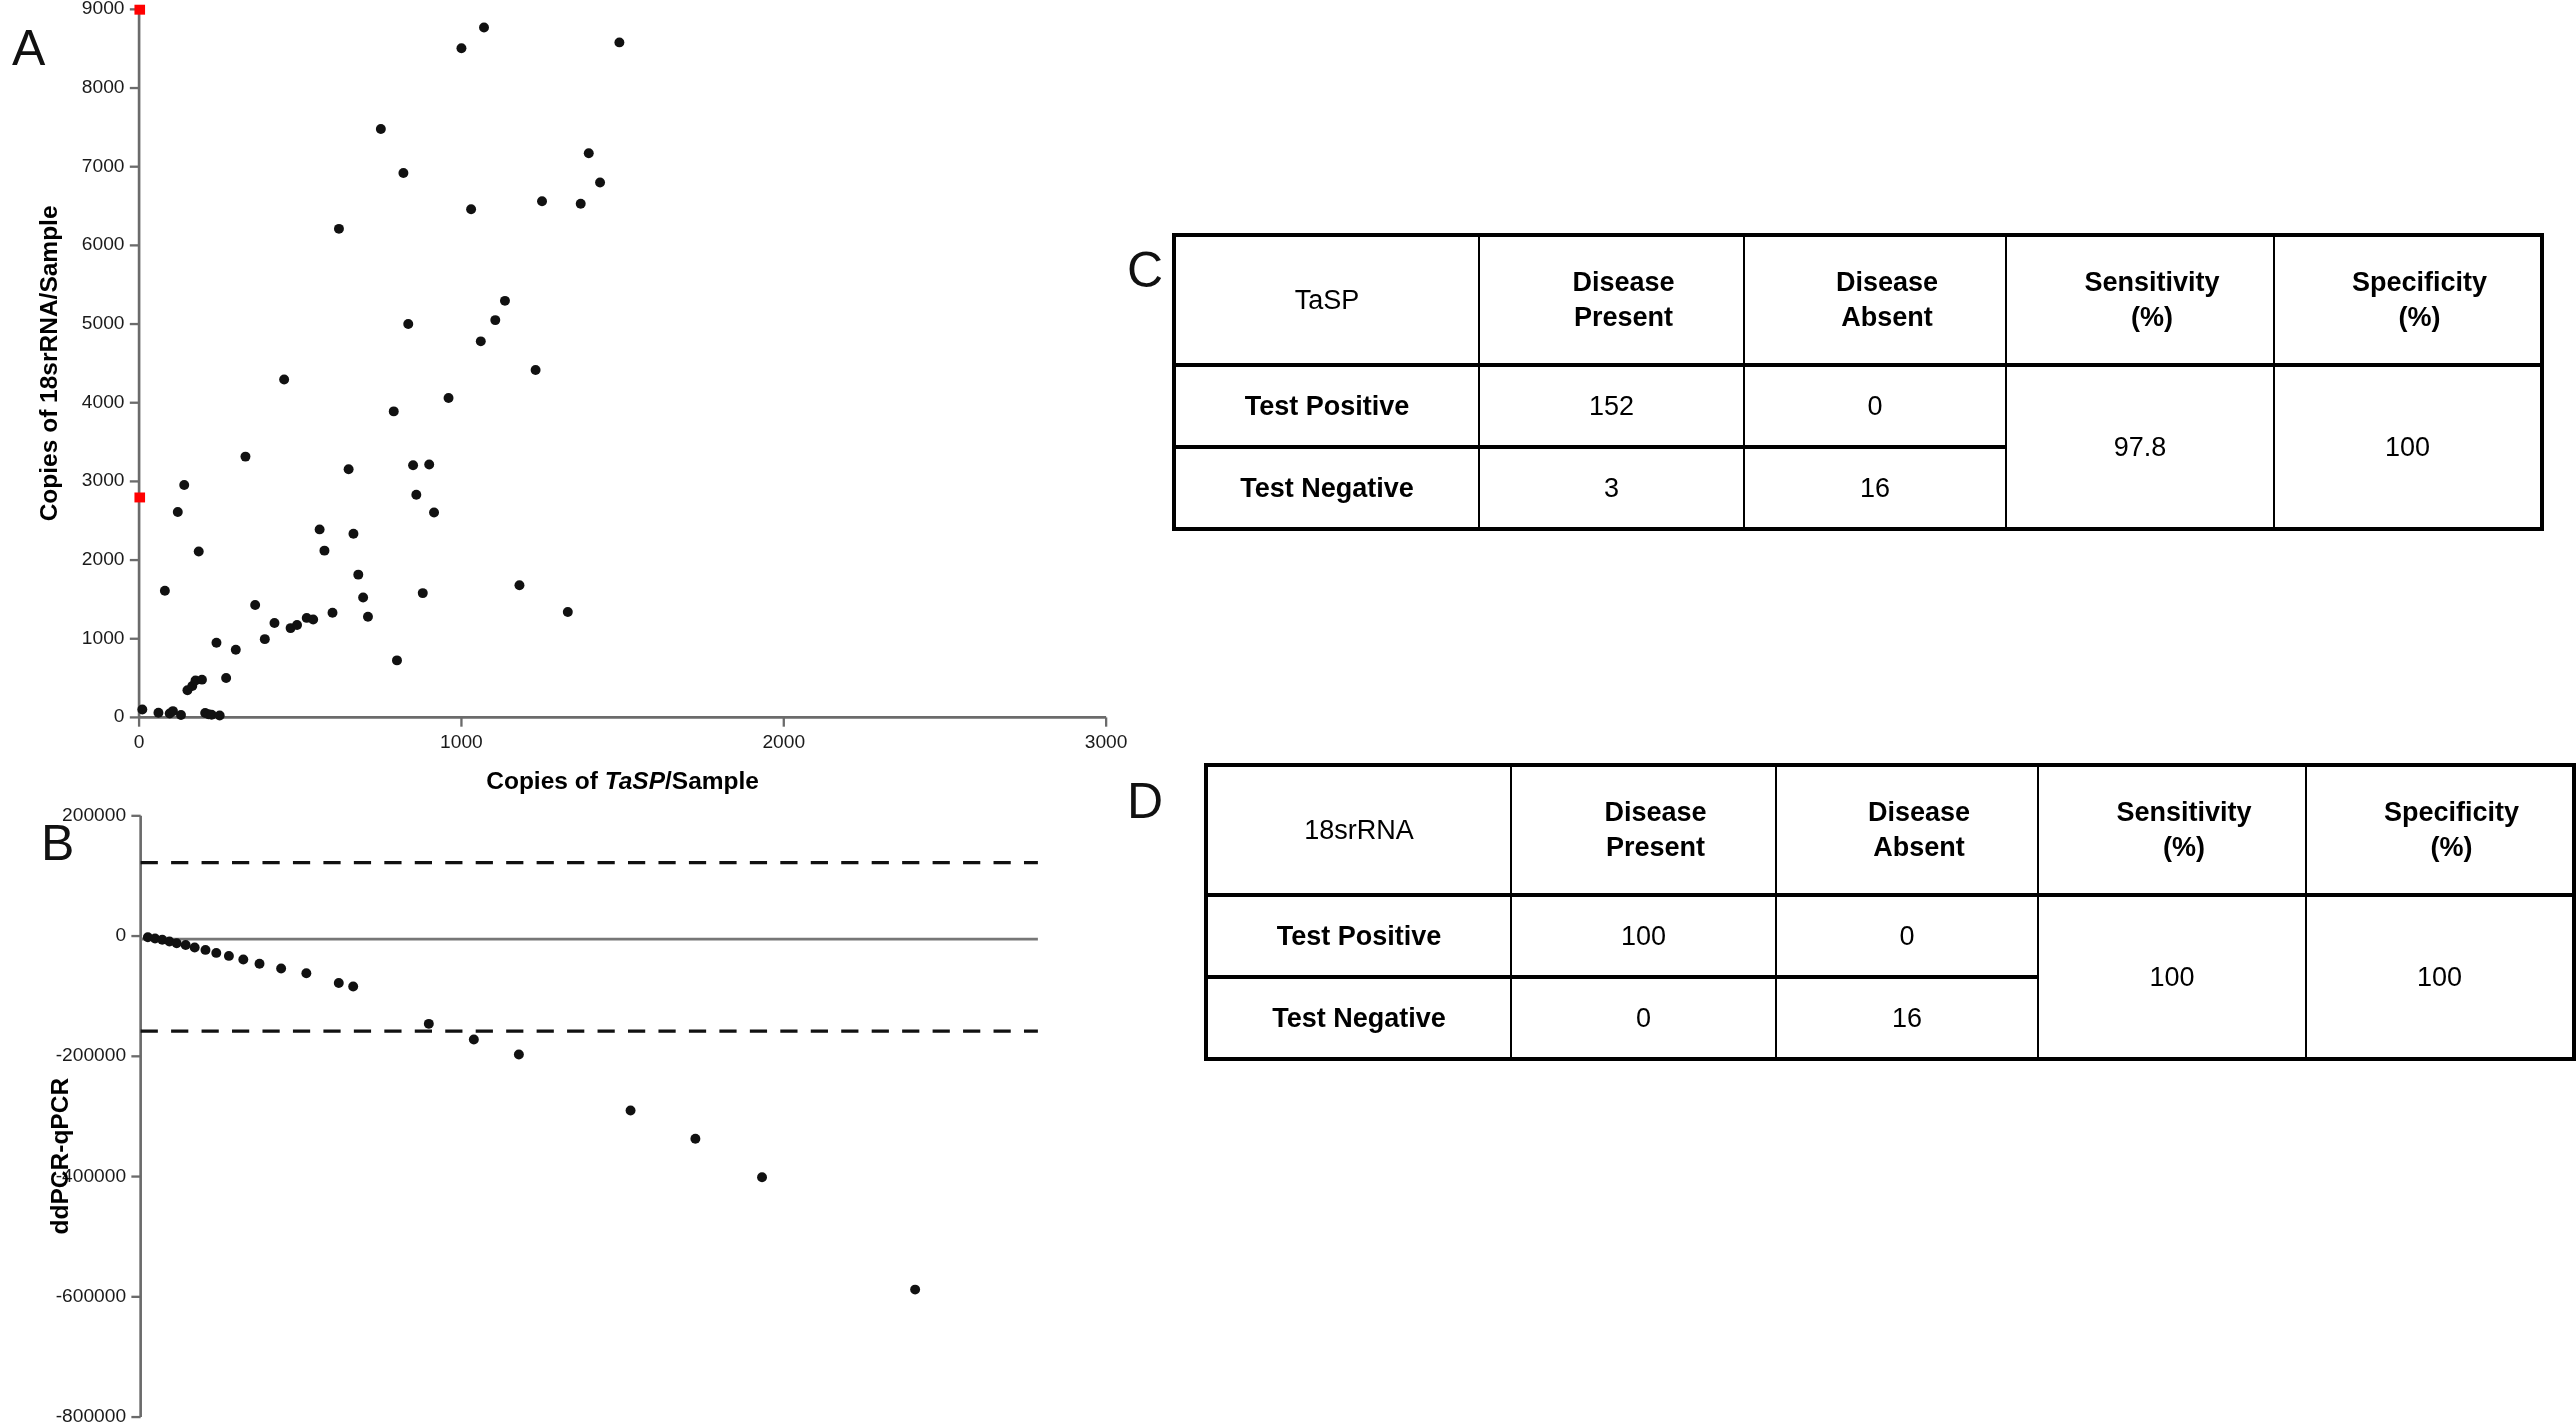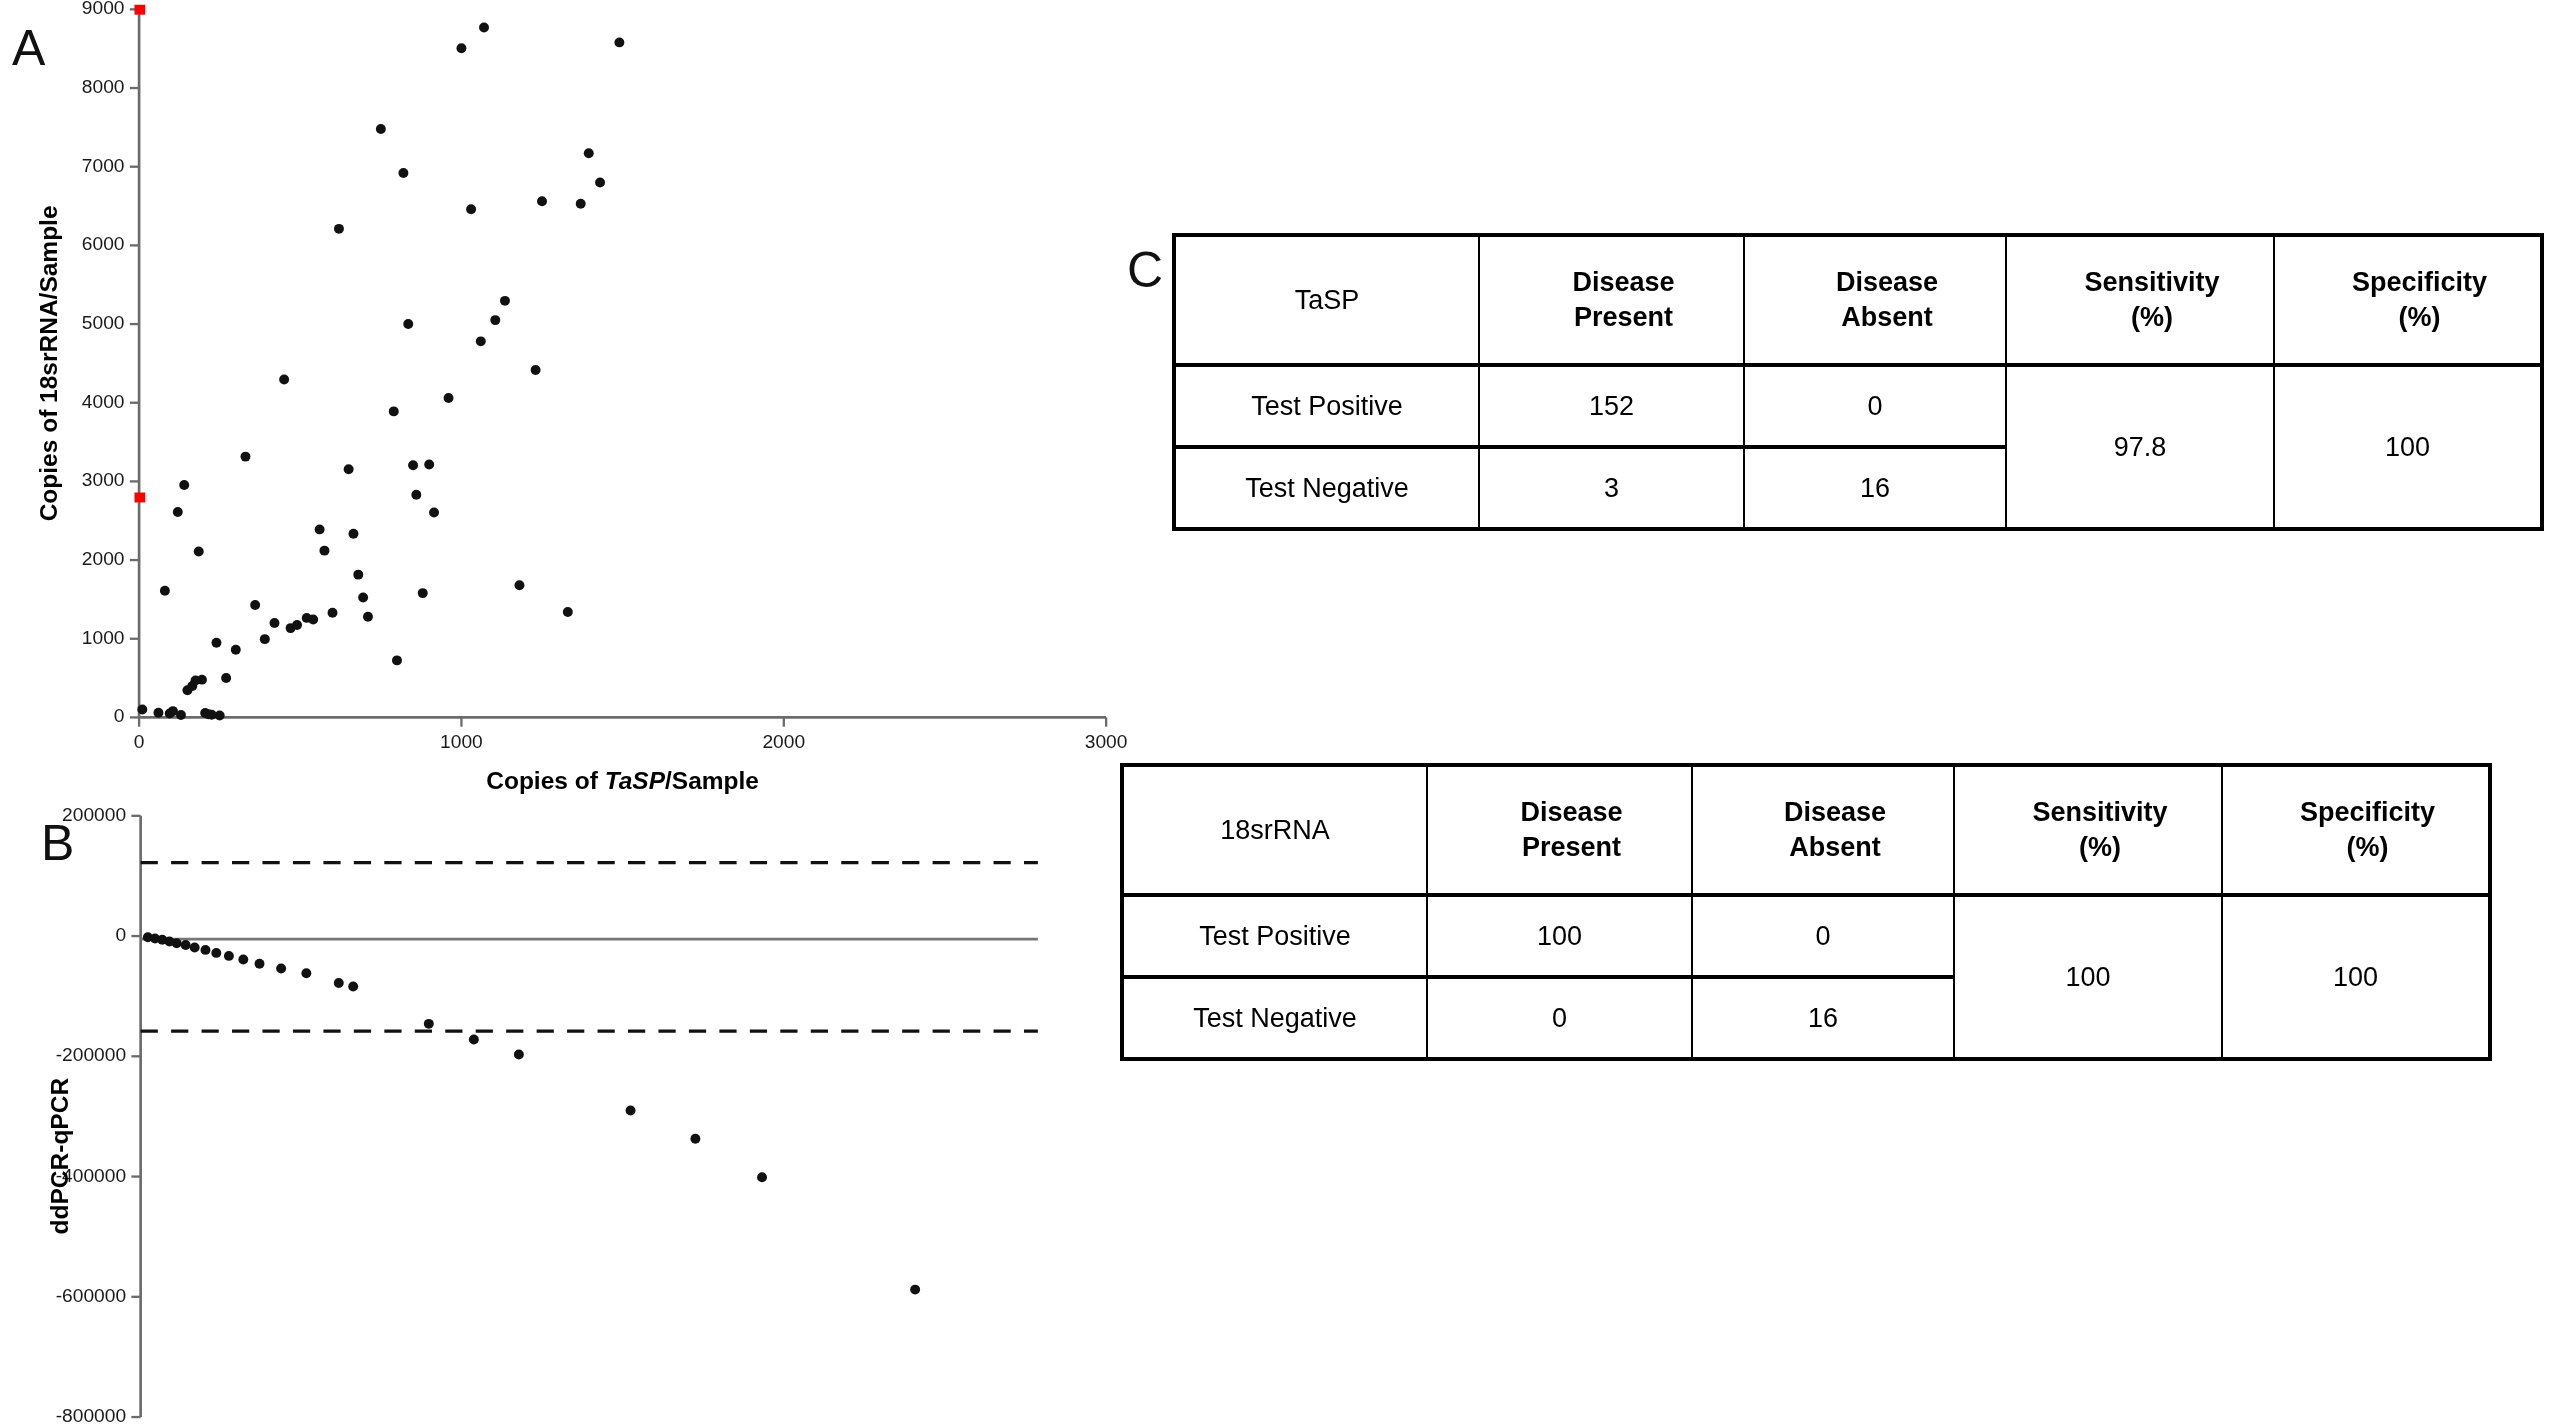--- a/index.html
+++ b/index.html
@@ -76,21 +76,21 @@
     font-family: "Liberation Sans", sans-serif;
     font-size: 27px;
     color: #000000;
     padding: 0 4px;
   }
   .stat-table .outer-top    { border-top-width: 4.6px; }
   .stat-table .outer-bottom { border-bottom-width: 4.6px; }
   .stat-table .outer-left   { border-left-width: 4px; }
   .stat-table .outer-right  { border-right-width: 4px; }
   .stat-table .hdr          { font-weight: bold; padding-left: 28px; }
-  .stat-table .rowhdr       { font-weight: normal; }
+  .stat-table .rowhdr       { font-weight: bold; }
   .stat-table .assay        { font-weight: 400; }
   .stat-table .thickline    { border-bottom-width: 4.6px; }
   .hdr-2line { line-height: 1.28; }
 </style>
 </head>
 <body>
 
 <div class="panel-letter" id="panel-letter-a">A</div>
 
 <div class="chart" id="chart-a" style="left:0px; top:0px;">
@@ -282,21 +282,21 @@
     <tr>
       <td class="rowhdr outer-left outer-bottom" style="height:78px;">Test Negative</td>
       <td class="outer-bottom">3</td>
       <td class="outer-bottom">16</td>
     </tr>
   </tbody>
 </table>
 
 <div class="panel-letter" id="panel-letter-d">D</div>
 
-<table class="stat-table" id="table-d" style="left:1120px; top:763px; width:1367px;">
+<table class="stat-table" id="table-d" style="left:1204px; top:763px; width:1367px;">
   <colgroup>
     <col style="width:305px">
       <col style="width:265px">
       <col style="width:262px">
     <col style="width:268px">
       <col style="width:268px">
   </colgroup>
   <tbody>
     <tr>
       <td class="assay outer-top outer-left thickline" style="height:126px;">18srRNA</td>

